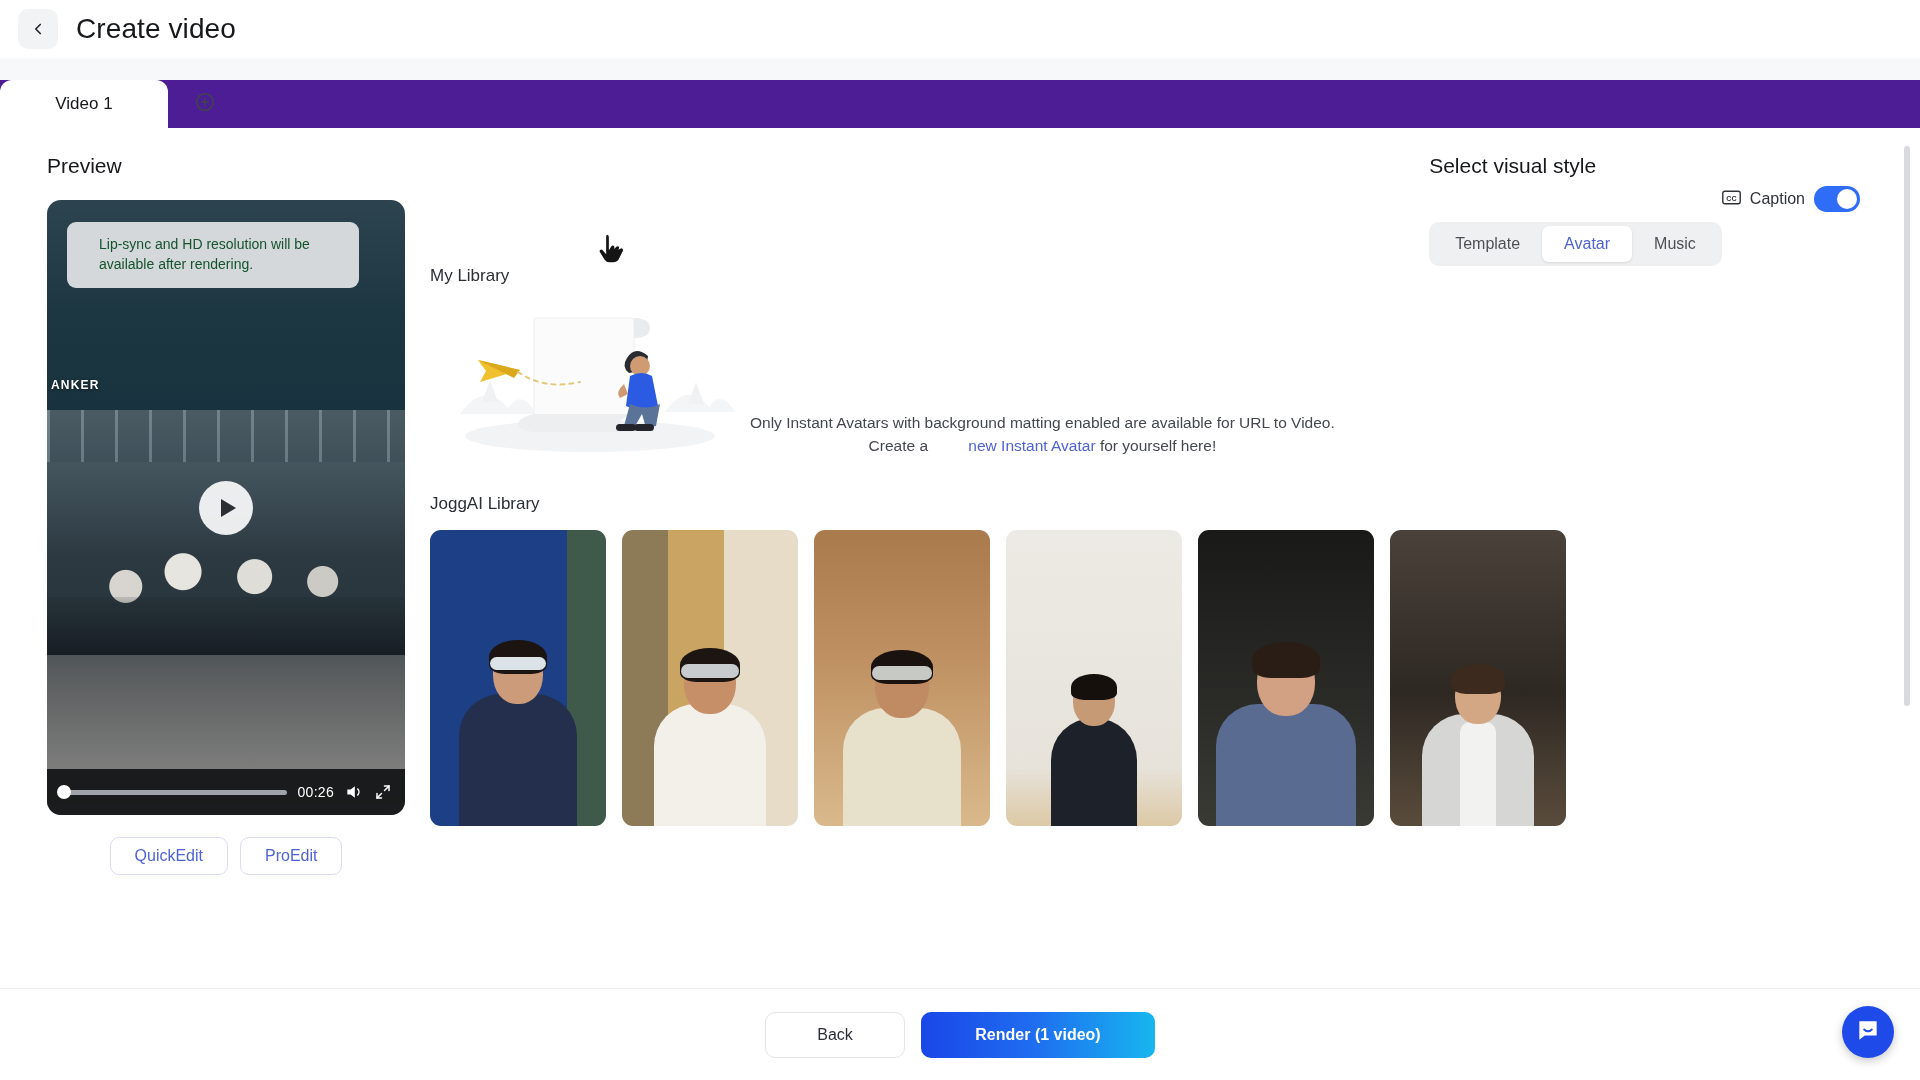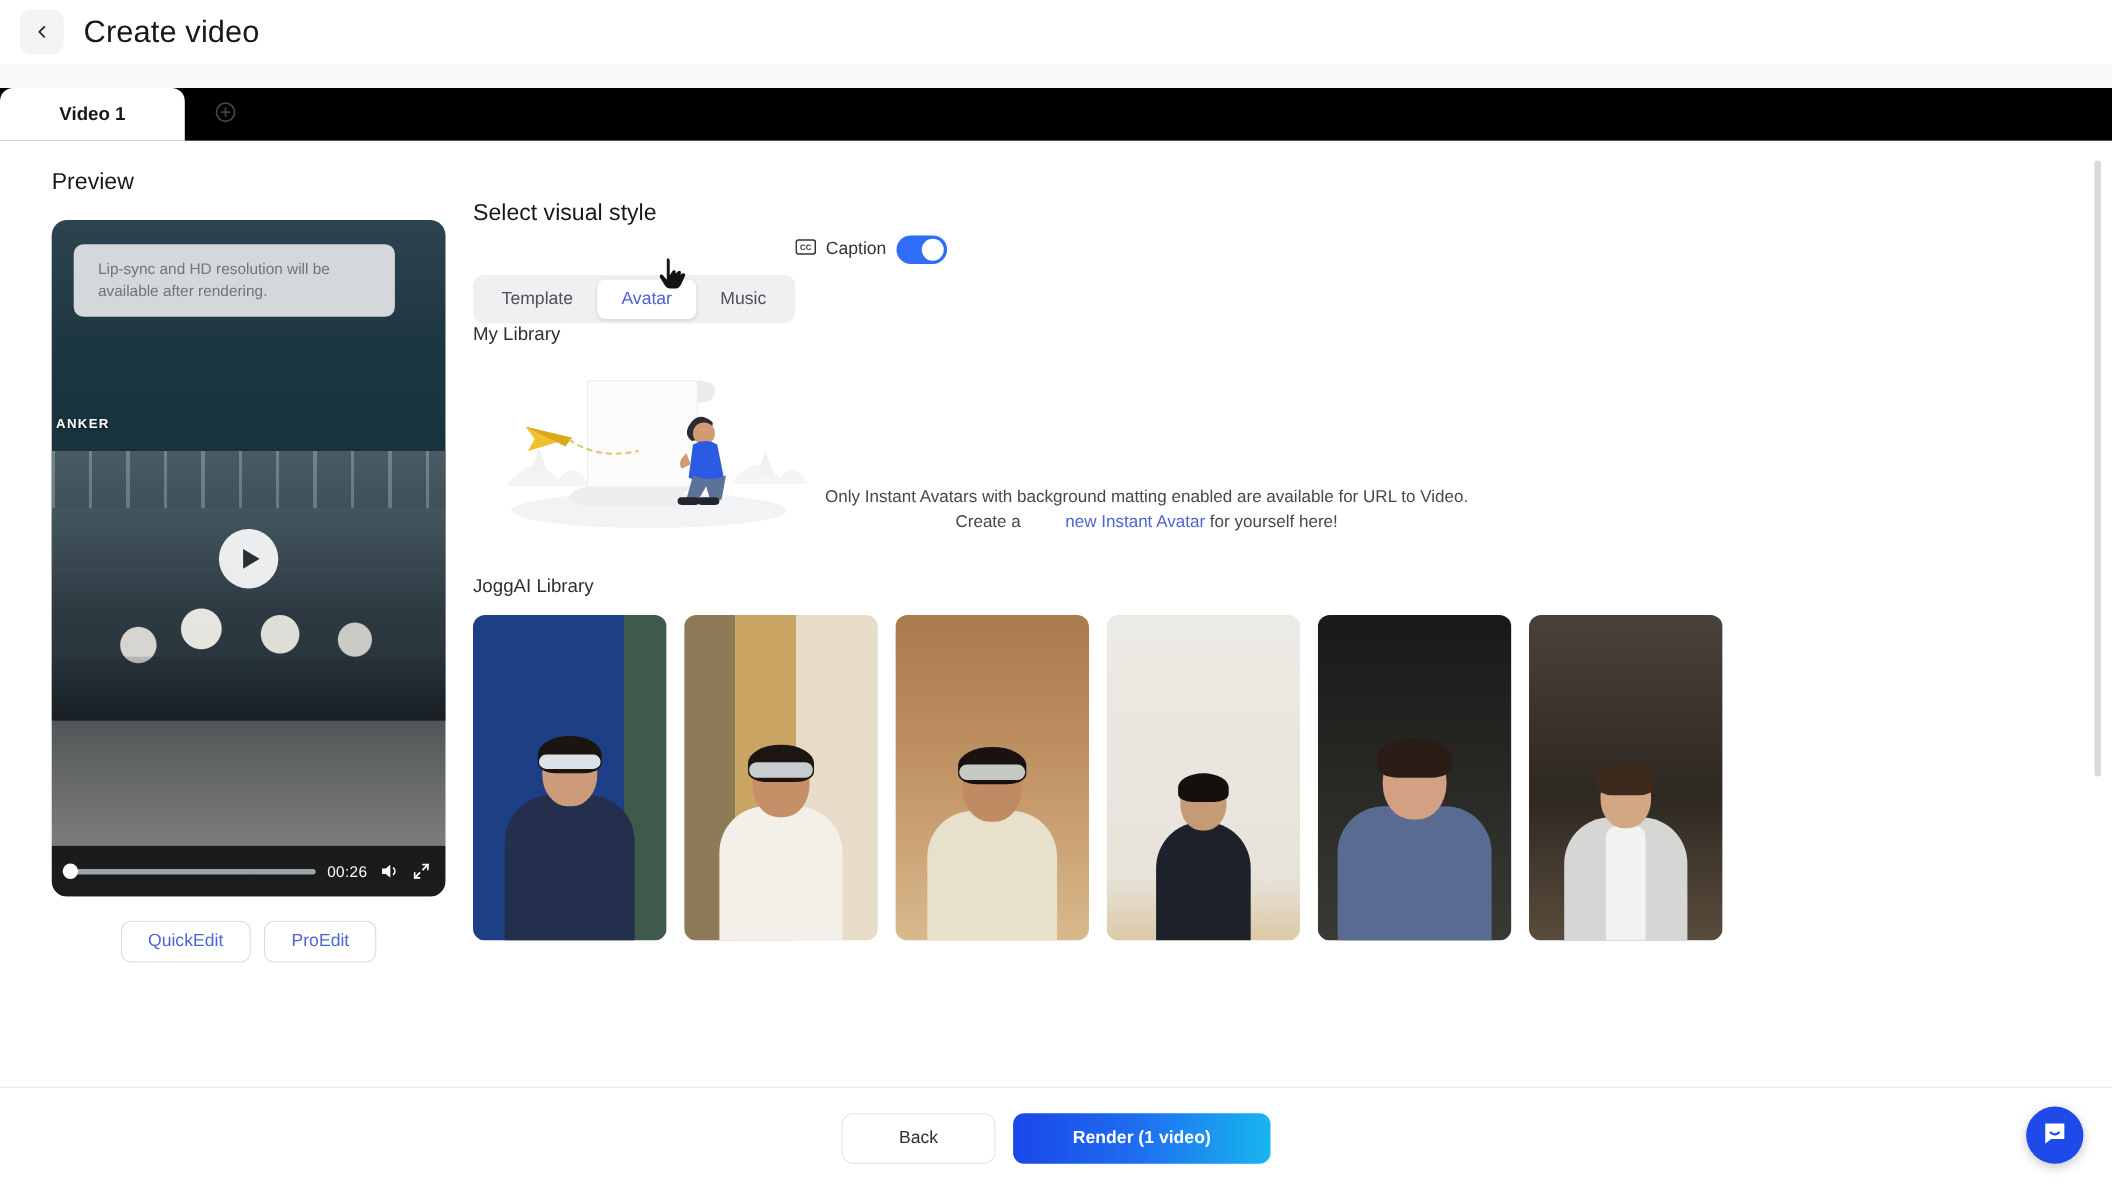--- a/index.html
+++ b/index.html
@@ -23,24 +23,23 @@
     background: #f2f3f5; border: none; cursor: pointer;
     display: flex; align-items: center; justify-content: center;
   }
   .back-btn svg { display: block; }
   .app-title { font-size: 28px; color: #16181c; font-weight: 400; letter-spacing: .1px; }
 
   
   .tabstrip-wrap { width: 100%; background: #f6f8fa; padding-top: 22px; }
   .tabstrip {
     height: 48px; width: 100%;
-    background: #000000;
+    background: #4c1d95;
     display: flex; align-items: flex-end;
     position: relative;
-    font-weight: bold;
   }
   .tab {
     height: 48px; min-width: 168px;
     display: flex; align-items: center; justify-content: center;
     font-size: 17px; color: #3c3f44; cursor: pointer;
     position: relative;
   }
   .tab.active {
     background: #ffffff;
     border-top-left-radius: 12px; border-top-right-radius: 12px;
@@ -92,22 +91,22 @@
   }
   .brand-mark {
     position: absolute; left: 4px; top: 178px;
     color: #fff; font-size: 12px; letter-spacing: 1.2px; font-weight: 700;
     text-shadow: 0 1px 3px rgba(0,0,0,.55);
     text-align: right;
   }
   .notice {
     position: absolute; left: 20px; top: 22px; width: 292px;
     background: rgba(226,228,230,.93);
-    border-radius: 9px; padding: 13px 22px;
-    font-size: 14px; line-height: 1.42; color: #737373;
+    border-radius: 9px; padding: 13px 32px;
+    font-size: 14px; line-height: 1.42; color: #14532d;
   }
   .play-btn {
     position: absolute; left: 50%; top: 50%; transform: translate(-50%,-50%);
     width: 54px; height: 54px; border-radius: 50%;
     background: rgba(255,255,255,.9);
     display: flex; align-items: center; justify-content: center;
     cursor: pointer;
   }
   .play-tri {
     width: 0; height: 0; margin-left: 4px;
@@ -130,21 +129,21 @@
 
   .edit-row { display: flex; gap: 12px; justify-content: center; width: 358px; margin-top: 22px; }
   .edit-btn {
     padding: 9px 24px; border-radius: 9px;
     border: 1px solid #d9dcf0; background: #fff;
     color: #4f63d2; font-size: 16px; cursor: pointer;
   }
 
   
   .main-col { flex: 1; padding: 26px 60px 0 0; position: relative; min-width: 0; }
-  .main-head { display: flex; align-items: flex-start; justify-content: flex-start; margin-top: 28px; }
+  .main-head { display: flex; align-items: flex-start; justify-content: flex-end; }
   .seg {
     display: inline-flex; background: #eff0f2; border-radius: 10px;
     padding: 4px; margin-top: 22px; position: relative;
   }
   .seg-item {
     padding: 9px 22px; border-radius: 7px; font-size: 16px;
     color: #4d5156; cursor: pointer; white-space: nowrap;
   }
   .seg-item.active { background: #fff; color: #4f63d2; box-shadow: 0 1px 3px rgba(0,0,0,.10); }
 

